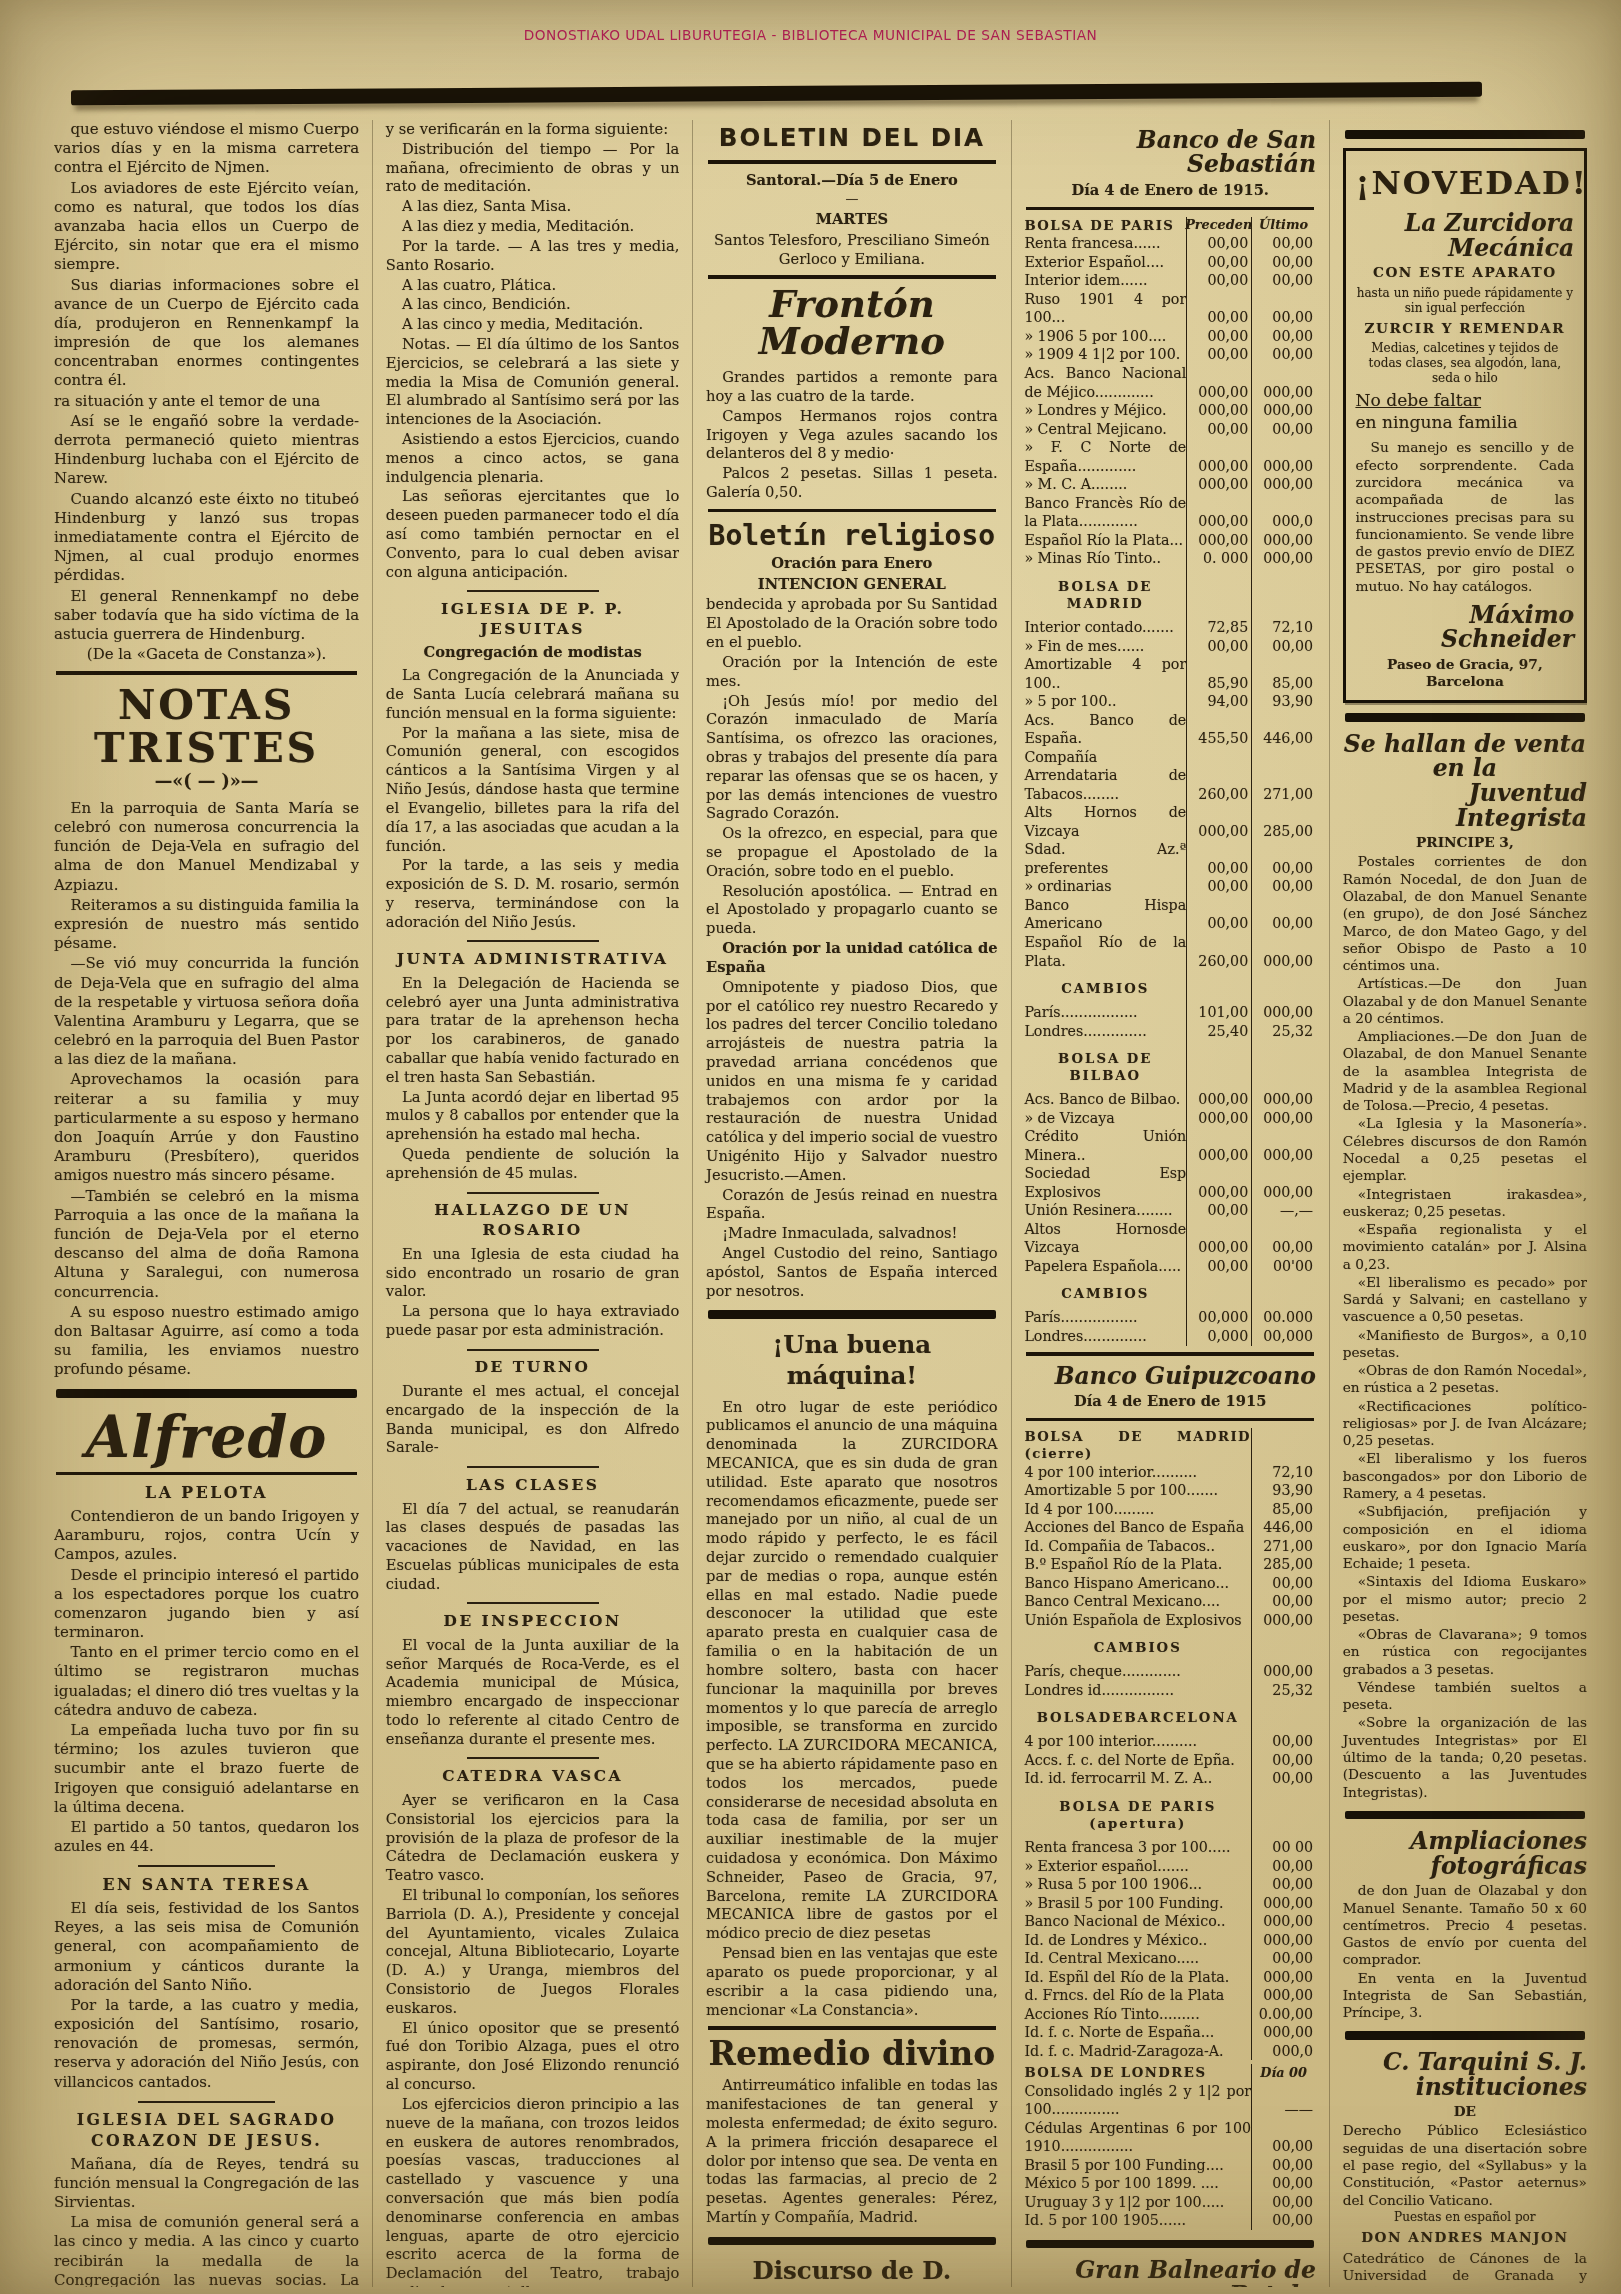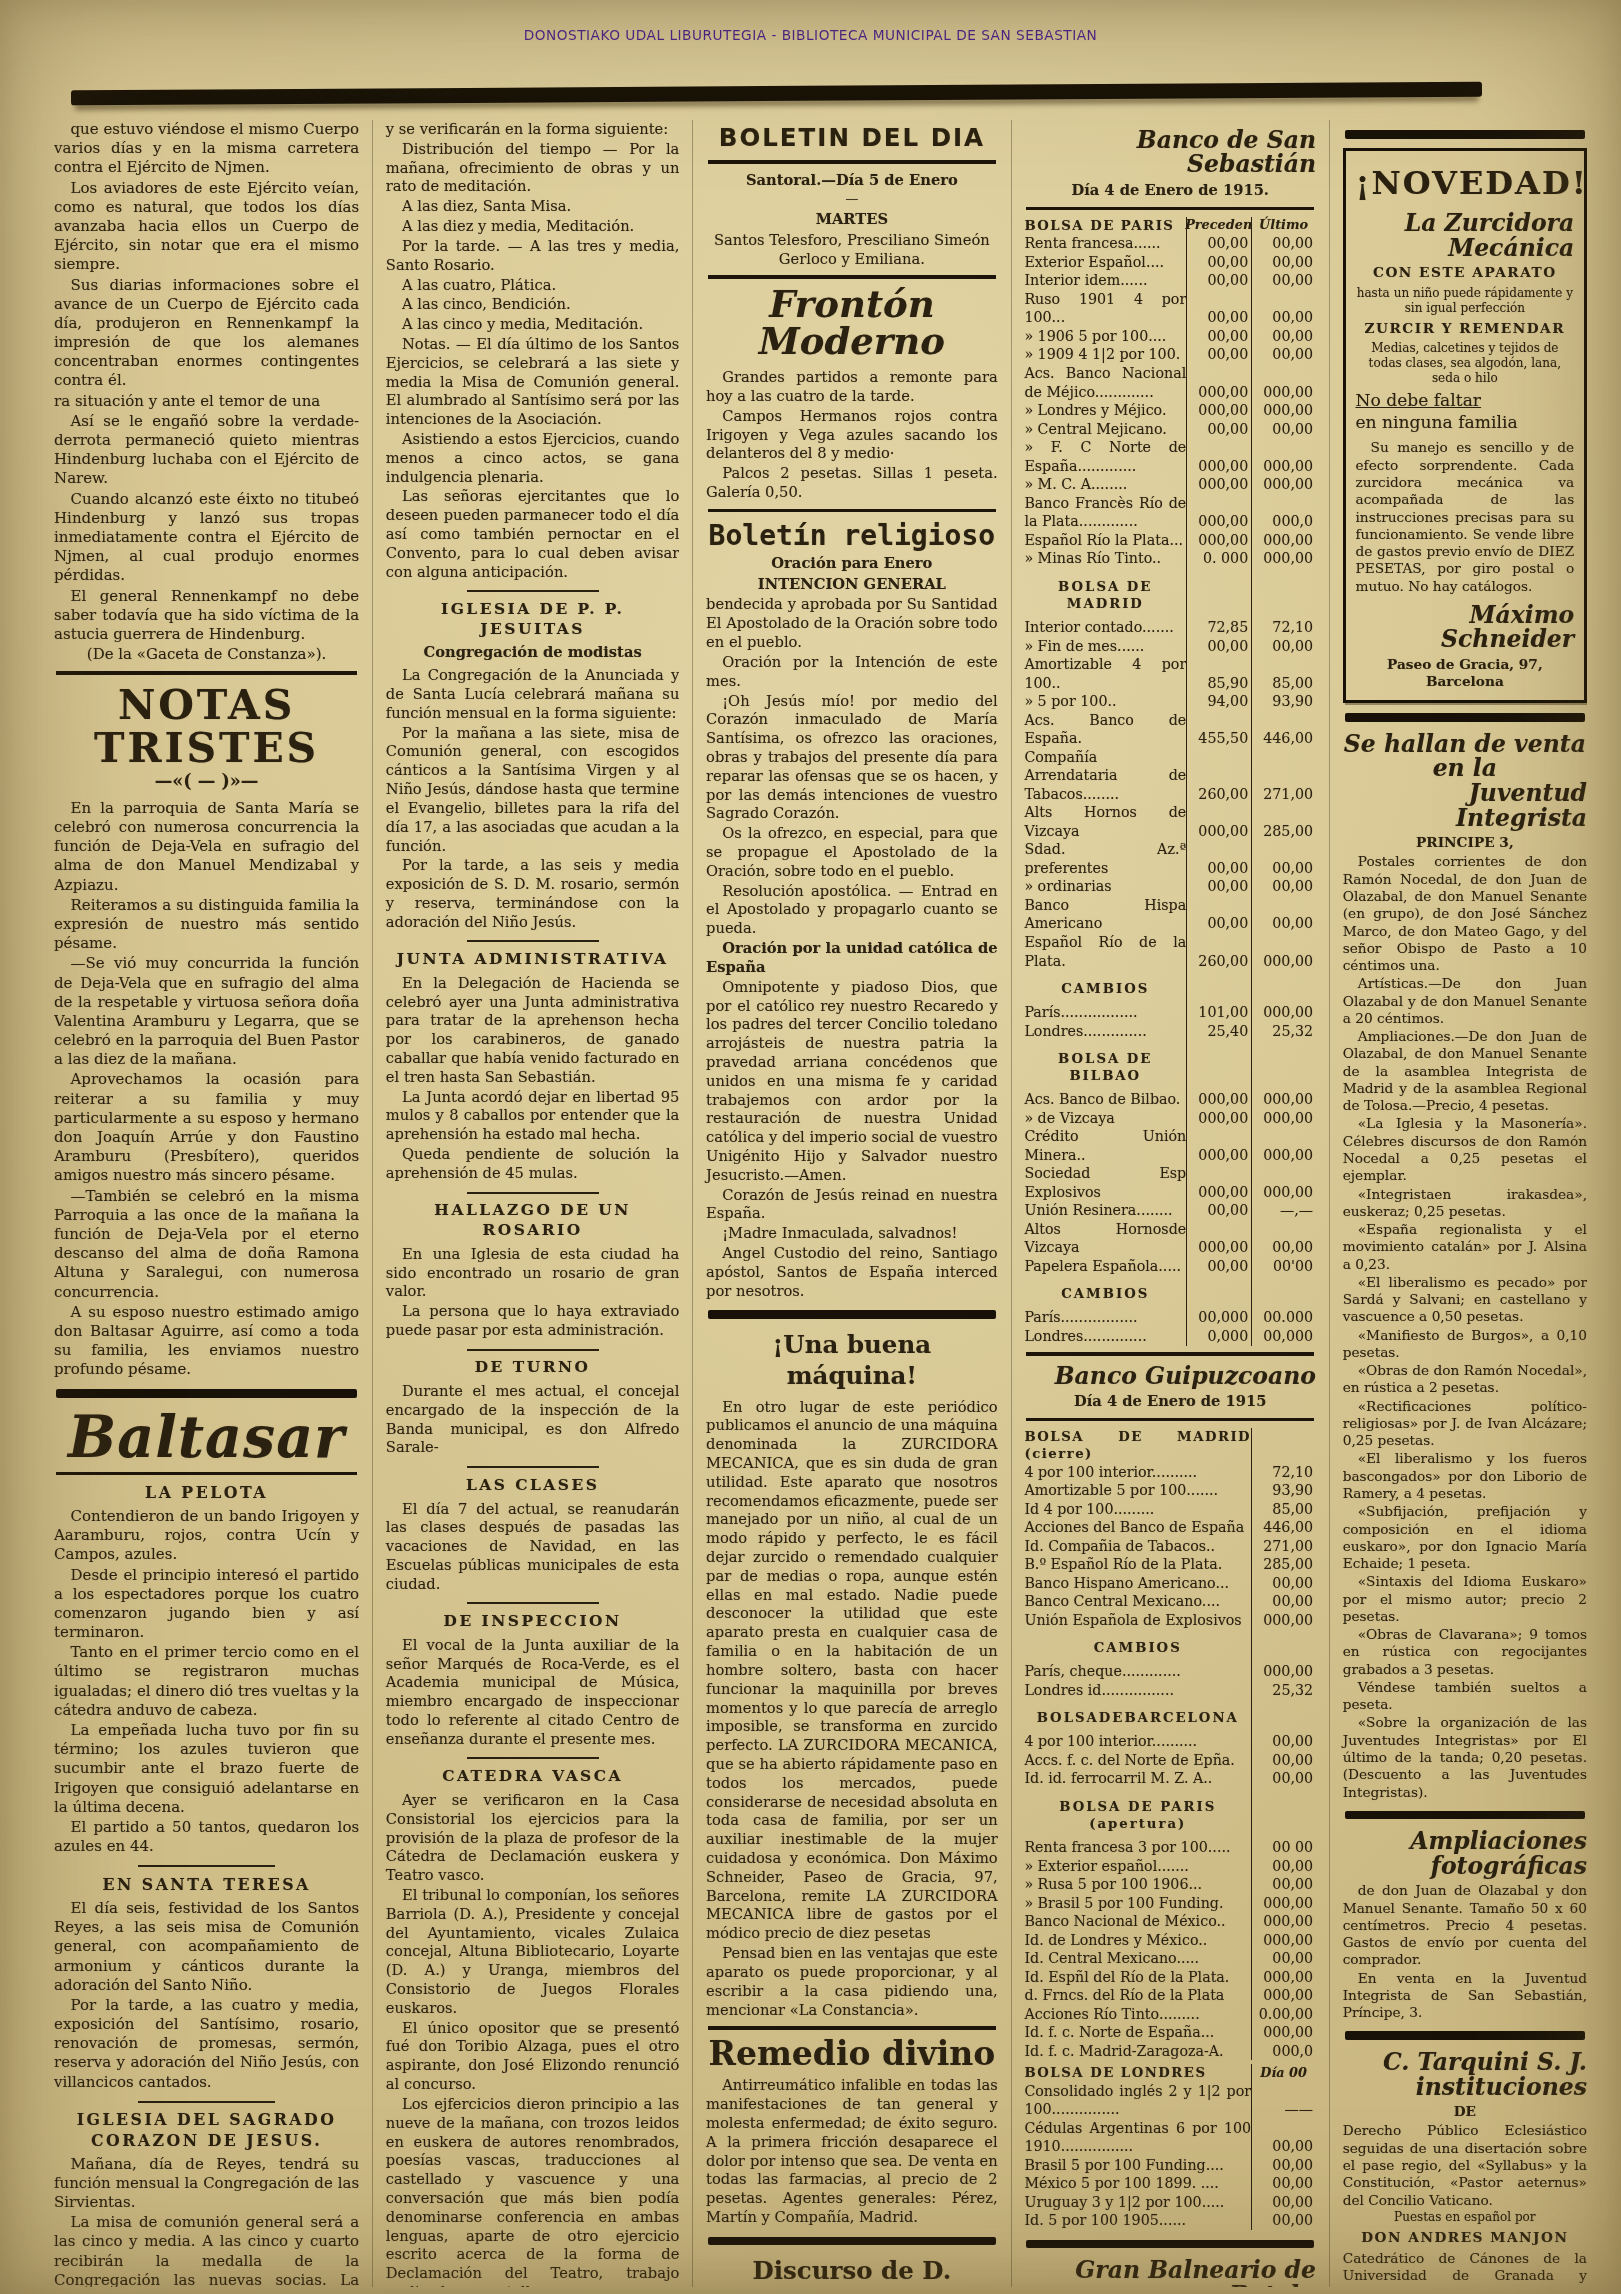--- a/index.html
+++ b/index.html
@@ -7,21 +7,21 @@
     width:1621px;height:2295px;position:relative;overflow:hidden;
     font-family:"DejaVu Serif", serif;color:#2b2110;
     background:
       radial-gradient(ellipse at 55% 35%, rgba(255,250,215,0.30), rgba(0,0,0,0) 65%),
       linear-gradient(160deg,#dbca97 0%,#d4c38e 45%,#c9b680 100%);
   }
   .vignette{position:absolute;inset:0;pointer-events:none;
     box-shadow:inset 0 0 157px rgba(92,72,30,0.5), inset 0 0 39px rgba(92,72,30,0.25);}
   .archive-header{
     position:absolute;top:27.4px;left:0;width:100%;text-align:center;
-    font-family:"DejaVu Sans", sans-serif;font-size:13.7px;letter-spacing:0.5px;color:#4c1d95;
+    font-family:"DejaVu Sans", sans-serif;font-size:13.7px;letter-spacing:0.5px;color:#be185d;
   }
   .top-bar{
     position:absolute;top:86px;left:71px;width:1411px;height:14.7px;background:#161006;
     transform:rotate(-0.35deg);border-radius:2.9px;
     box-shadow:0 8.8px 4.9px -3.9px rgba(70,55,25,0.55);
   }
   .columns{
     position:absolute;top:120px;left:54px;width:1533px;bottom:7.8px;
     display:flex;gap:13px;align-items:stretch;
   }
@@ -97,21 +97,21 @@
       <div class="ruleM"></div>
       <div class="hslab">NOTAS TRISTES</div>
       <div class="orn">—«( — )»—</div>
       <p class="p">En la parroquia de Santa María se celebró con numerosa concurrencia la función de Deja-Vela en sufragio del alma de don Manuel Mendizabal y Azpiazu.</p>
       <p class="p">Reiteramos a su distinguida familia la expresión de nuestro más sentido pésame.</p>
       <p class="p">—Se vió muy concurrida la función de Deja-Vela que en sufragio del alma de la respetable y virtuosa señora doña Valentina Aramburu y Legarra, que se celebró en la parroquia del Buen Pastor a las diez de la mañana.</p>
       <p class="p">Aprovechamos la ocasión para reiterar a su familia y muy particularmente a su esposo y hermano don Joaquín Arrúe y don Faustino Aramburu (Presbítero), queridos amigos nuestro más sincero pésame.</p>
       <p class="p">—También se celebró en la misma Parroquia a las once de la mañana la función de Deja-Vela por el eterno descanso del alma de doña Ramona Altuna y Saralegui, con numerosa concurrencia.</p>
       <p class="p">A su esposo nuestro estimado amigo don Baltasar Aguirre, así como a toda su familia, les enviamos nuestro profundo pésame.</p>
       <div class="rule"></div>
-      <div class="hblack">Baltasar</div>
+      <div class="hblack">Alfredo</div>
       <div class="ruleM"></div>
       <div class="hsub">LA PELOTA</div>
       <p class="p">Contendieron de un bando Irigoyen y Aaramburu, rojos, contra Ucín y Campos, azules.</p>
       <p class="p">Desde el principio interesó el partido a los espectadores porque los cuatro comenzaron jugando bien y así terminaron.</p>
       <p class="p">Tanto en el primer tercio como en el último se registraron muchas igualadas; el dinero dió tres vueltas y la cátedra anduvo de cabeza.</p>
       <p class="p">La empeñada lucha tuvo por fin su término; los azules tuvieron que sucumbir ante el brazo fuerte de Irigoyen que consiguió adelantarse en la última decena.</p>
       <p class="p">El partido a 50 tantos, quedaron los azules en 44.</p>
       <div class="ruleS"></div>
       <div class="hsub">EN SANTA TERESA</div>
       <p class="p">El día seis, festividad de los Santos Reyes, a las seis misa de Comunión general, con acompañamiento de armonium y cánticos durante la adoración del Santo Niño.</p>

